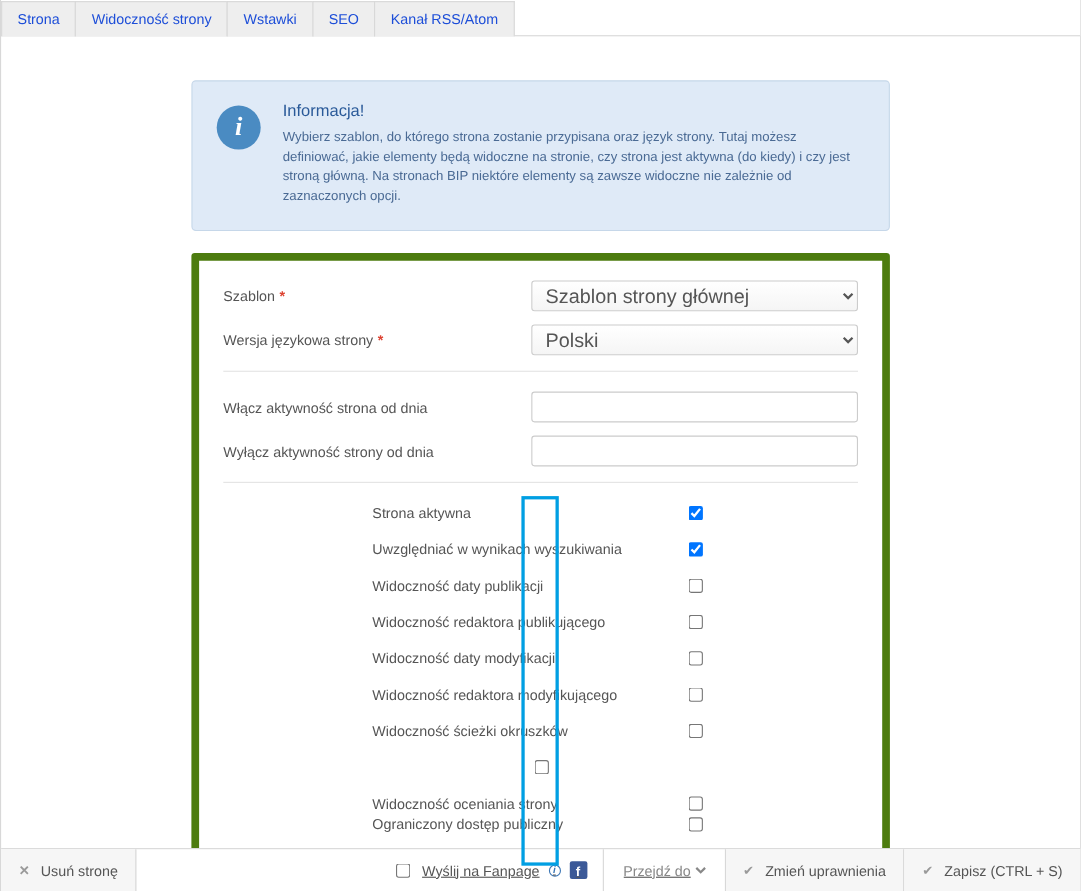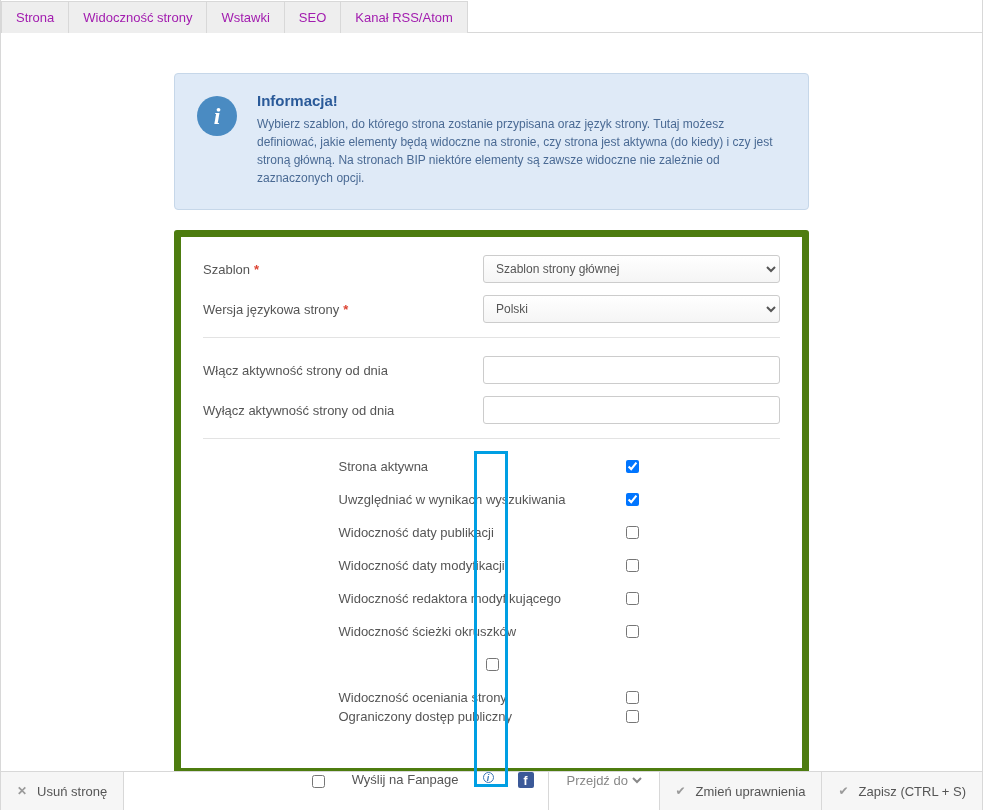--- a/index.html
+++ b/index.html
@@ -1,50 +1,50 @@
 <!DOCTYPE html>
 <html><head>
 <meta charset="utf-8">
 <style>
   * { box-sizing: border-box; }
   html, body { margin:0; padding:0; font-family: Arial, Helvetica, sans-serif; font-size:13px; color:#555; background:#fff; }
   .page { width:983px; height:810px; position:relative; border-left:1px solid #d8d8d8; border-right:1px solid #d8d8d8; }
 
   
   .tabs { display:flex; height:33px; border-bottom:1px solid #d8d8d8; background:#fff; }
-  .tab { display:flex; align-items:center; padding:0 14px; background:#eee; border:1px solid #d8d8d8; border-bottom:none; margin-right:-1px; color:#a21caf; cursor:pointer; height:32px; margin-top:1px; font-size:13px; }
+  .tab { display:flex; align-items:center; padding:0 14px; background:#eee; border:1px solid #d8d8d8; border-bottom:none; margin-right:-1px; color:#1d4ed8; cursor:pointer; height:32px; margin-top:1px; font-size:13px; }
   .tab.active { background:#fff; border-bottom:1px solid #fff; position:relative; z-index:2; }
   .tab.highlight { outline:3px solid #009fe3; outline-offset:-1px; z-index:3; }
 
   
   .content { padding:40px 0 30px; display:flex; justify-content:center; }
   .panel { width:635px; }
 
   .infobox { background:#dfeaf7; border:1px solid #c6d7e9; border-radius:4px; padding:18px 22px 22px 22px; display:flex; gap:20px; margin-bottom:20px; }
   .infoicon { width:40px; height:40px; flex:0 0 40px; border-radius:50%; background:#4a8bc2; color:#fff; display:flex; align-items:center; justify-content:center; font-family: Georgia, 'Times New Roman', serif; font-style:italic; font-weight:bold; font-size:24px; margin-top:4px; }
-  .infotitle { color:#2a5a99; font-weight:bold; font-size:15px; margin-bottom:6px; }
+  .infotitle { color:#2a5a99; font-weight:normal; font-size:15px; margin-bottom:6px; }
   .infotext { color:#4a6a94; line-height:1.5; font-size:12px; }
 
   .formbox { border:7px solid #4d7c0f; border-radius:3px; padding:18px 22px 28px; }
   .row { display:flex; align-items:center; margin-bottom:12px; }
   .row .lbl { width:280px; color:#555; font-size:13px; }
   .req { color:#d43; margin-left:4px; font-weight:bold; }
-  .row select, .row input[type=text] { flex:1; height:28px; border:1px solid #ccc; border-radius:3px; background:linear-gradient(#fff,#f5f5f5); padding:0 8px; color:#555; font-size:12px; }
+  .row select, .row input[type=text] { flex:1; height:28px; border:1px solid #ccc; border-radius:3px; background:linear-gradient(#fff,#f5f5f5); padding:0 8px; color:#555; font-size:18px; }
   .row input[type=text] { background:#fff; }
   .divider { border:0; border-top:1px solid #e3e3e3; margin:14px 0 18px; }
   .cbrow { display:flex; align-items:center; margin-bottom:14px;justify-content:center; }
   .cbrow .lbl { width:280px; color:#555; }
   .cbcell { width:26px; display:flex; justify-content:center; }
 
   
   .footer { position:absolute; left:0; right:0; bottom:0; height:39px; border-top:1px solid #d8d8d8; display:flex; background:#fff; font-size:13px; }
   .fbtn { display:flex; align-items:center; gap:10px; padding:0 16px; border-right:1px solid #d8d8d8; background:#f6f6f6; cursor:pointer; color:#555; height:38px; }
   .fbtn .ic { color:#9a9a9a; font-size:12px; display:inline-flex; }
   .fpush { flex:1; }
-  .fgroup { display:flex; align-items:flex-start; gap:24px; padding:0 14px; border-right:1px solid #d8d8d8; height:38px; color:#555; }
+  .fgroup { display:flex; align-items:center; gap:8px; padding:0 14px; border-right:1px solid #d8d8d8; height:38px; color:#555;text-decoration:underline; }
   .fbicon { width:16px; height:16px; background:#3b5998; color:#fff; font-weight:bold; font-size:12px; display:inline-flex; align-items:flex-end; justify-content:center; border-radius:2px; }
   .infosmall { width:11px; height:11px; border-radius:50%; border:1px solid #3b76b5; color:#3b76b5; font-size:9px; display:inline-flex; align-items:center; justify-content:center; font-style:italic; font-weight:bold; }
   .fgroup select { border:none; background:transparent; font-size:13px; color:#888; cursor:pointer; }
   .check { color:#9a9a9a; }
   .x { color:#9a9a9a; font-weight:bold; }
 </style>
 </head>
 <body>
 
 <div class="page">
@@ -82,21 +82,21 @@
             <span>Wersja językowa strony</span><span class="req">*</span>
           </div>
           <select>
             <option>Polski</option>
           </select>
         </div>
 
         <hr class="divider">
 
         <div class="row">
-          <div class="lbl">Włącz aktywność strony od dnia</div>
+          <div class="lbl">Włącz aktywność strona od dnia</div>
           <input type="text" value="" style="">
         </div>
         <div class="row">
           <div class="lbl">Wyłącz aktywność strony od dnia</div>
           <input type="text" value="" style="">
         </div>
 
         <hr class="divider">
 
         <div class="cbrow">
@@ -106,20 +106,26 @@
           </div>
         </div>
         <div class="cbrow">
           <div class="lbl">Uwzględniać w wynikach wyszukiwania</div>
           <div class="cbcell">
               <input type="checkbox" checked="" style="">
             </div>
         </div>
         <div class="cbrow">
           <div class="lbl">Widoczność daty publikacji</div>
+          <div class="cbcell">
+              <input type="checkbox" style="">
+            </div>
+        </div>
+        <div class="cbrow">
+          <div class="lbl">Widoczność redaktora publikującego</div>
           <div class="cbcell">
               <input type="checkbox" style="">
             </div>
         </div>
         <div class="cbrow">
           <div class="lbl">Widoczność daty modyfikacji</div>
           <div class="cbcell">
               <input type="checkbox" style="">
             </div>
         </div>

